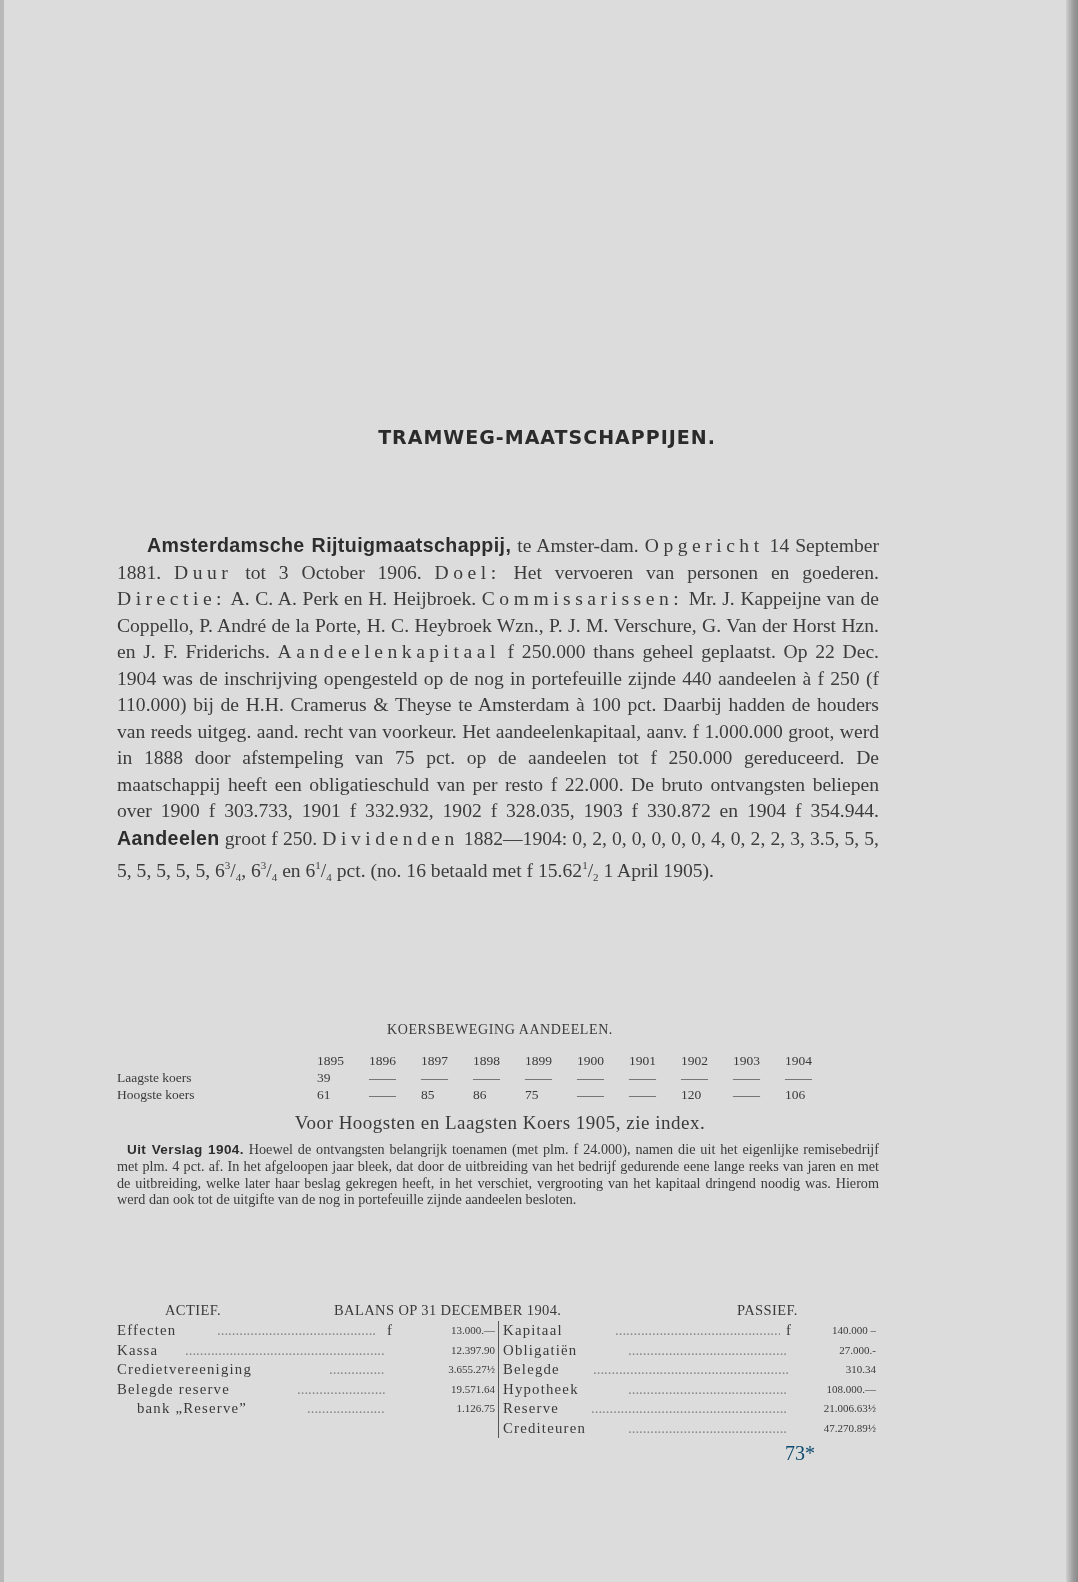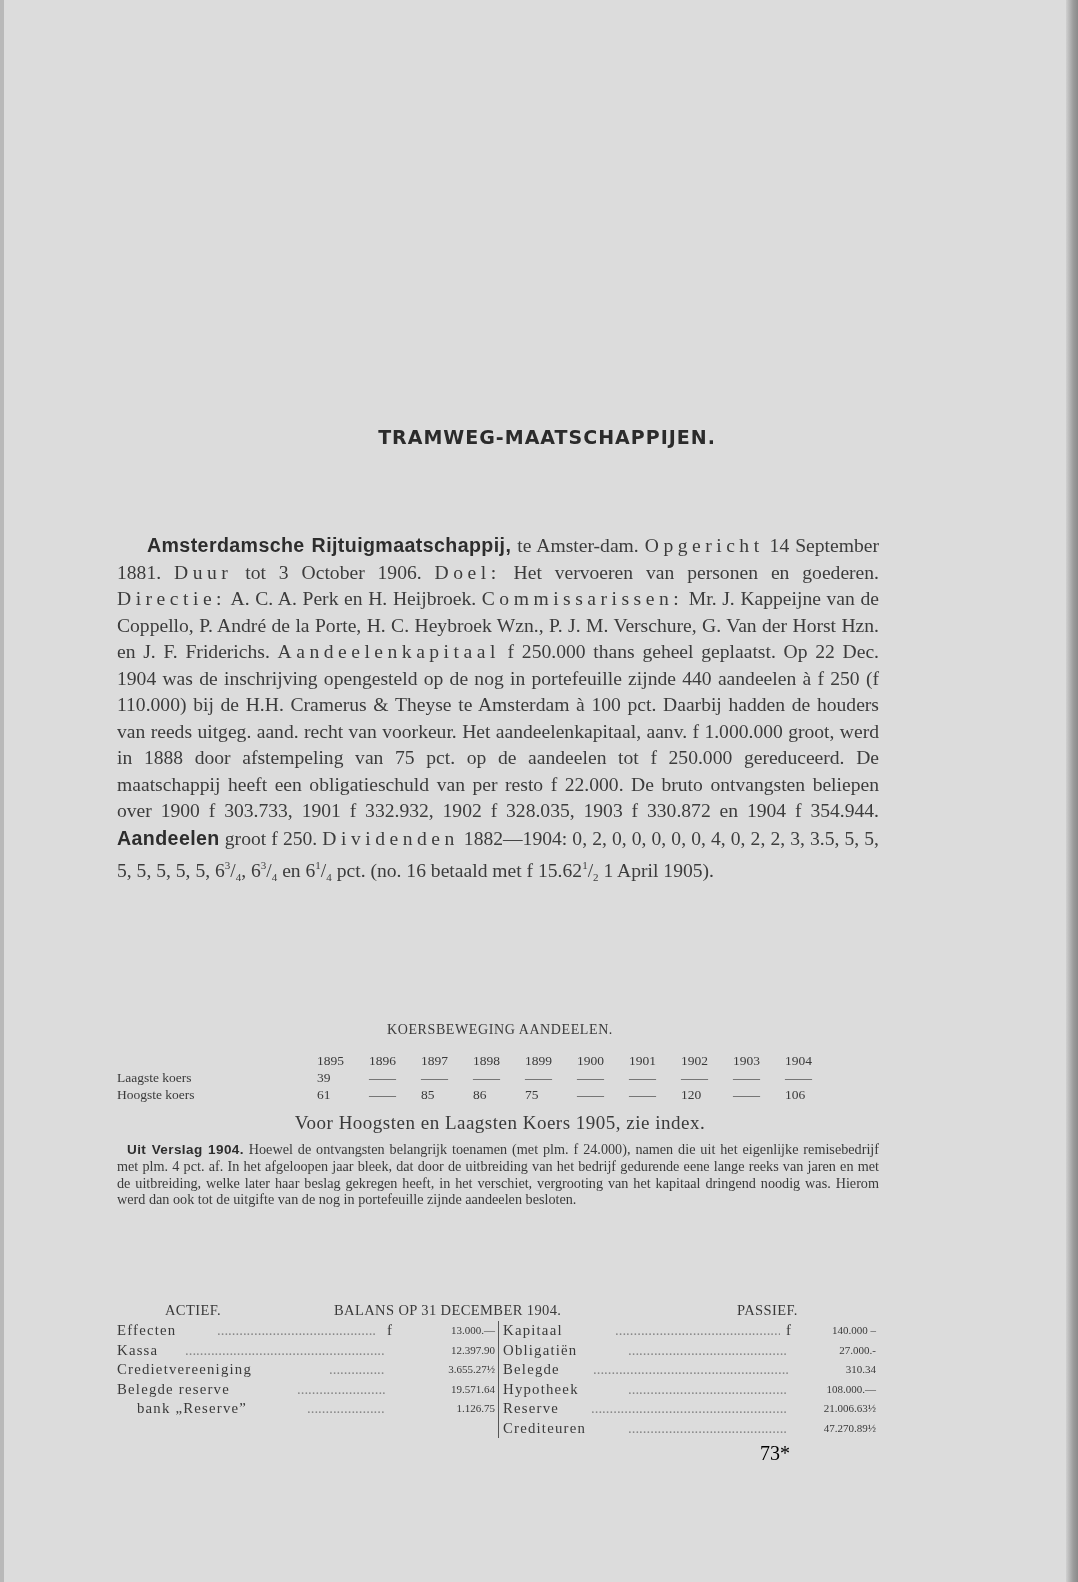--- a/index.html
+++ b/index.html
@@ -60,21 +60,21 @@
   .col-left { position:absolute; left:0; top:0; width:380px; }
   .col-right { position:absolute; left:381px; top:0; width:381px; border-left:1.5px solid #555; padding-left:4px; }
   .brow { position:relative; height:19.5px; white-space:nowrap; }
   .brow .lbl { position:absolute; left:0; letter-spacing:1.2px; }
   .brow .dots { position:absolute; overflow:hidden; color:#888; letter-spacing:0; }
   .brow .cur { position:absolute; }
   .brow .amt { position:absolute; right:0; text-align:center; font-size:11px; }
   .col-left .amt { right:2px; }
   .col-right .amt { right:8px; }
   .page-num {
-    position:absolute; left:760px; top:1442px; font-size:20px; color:#000000;
+    position:absolute; left:785px; top:1442px; font-size:20px; color:#0c4a6e;
   }
 </style>
 </head>
 <body>
 
 <div class="edge-left"></div>
 <div class="edge-right"></div>
 
 <div class="page-title">TRAMWEG-MAATSCHAPPIJEN.</div>
 

